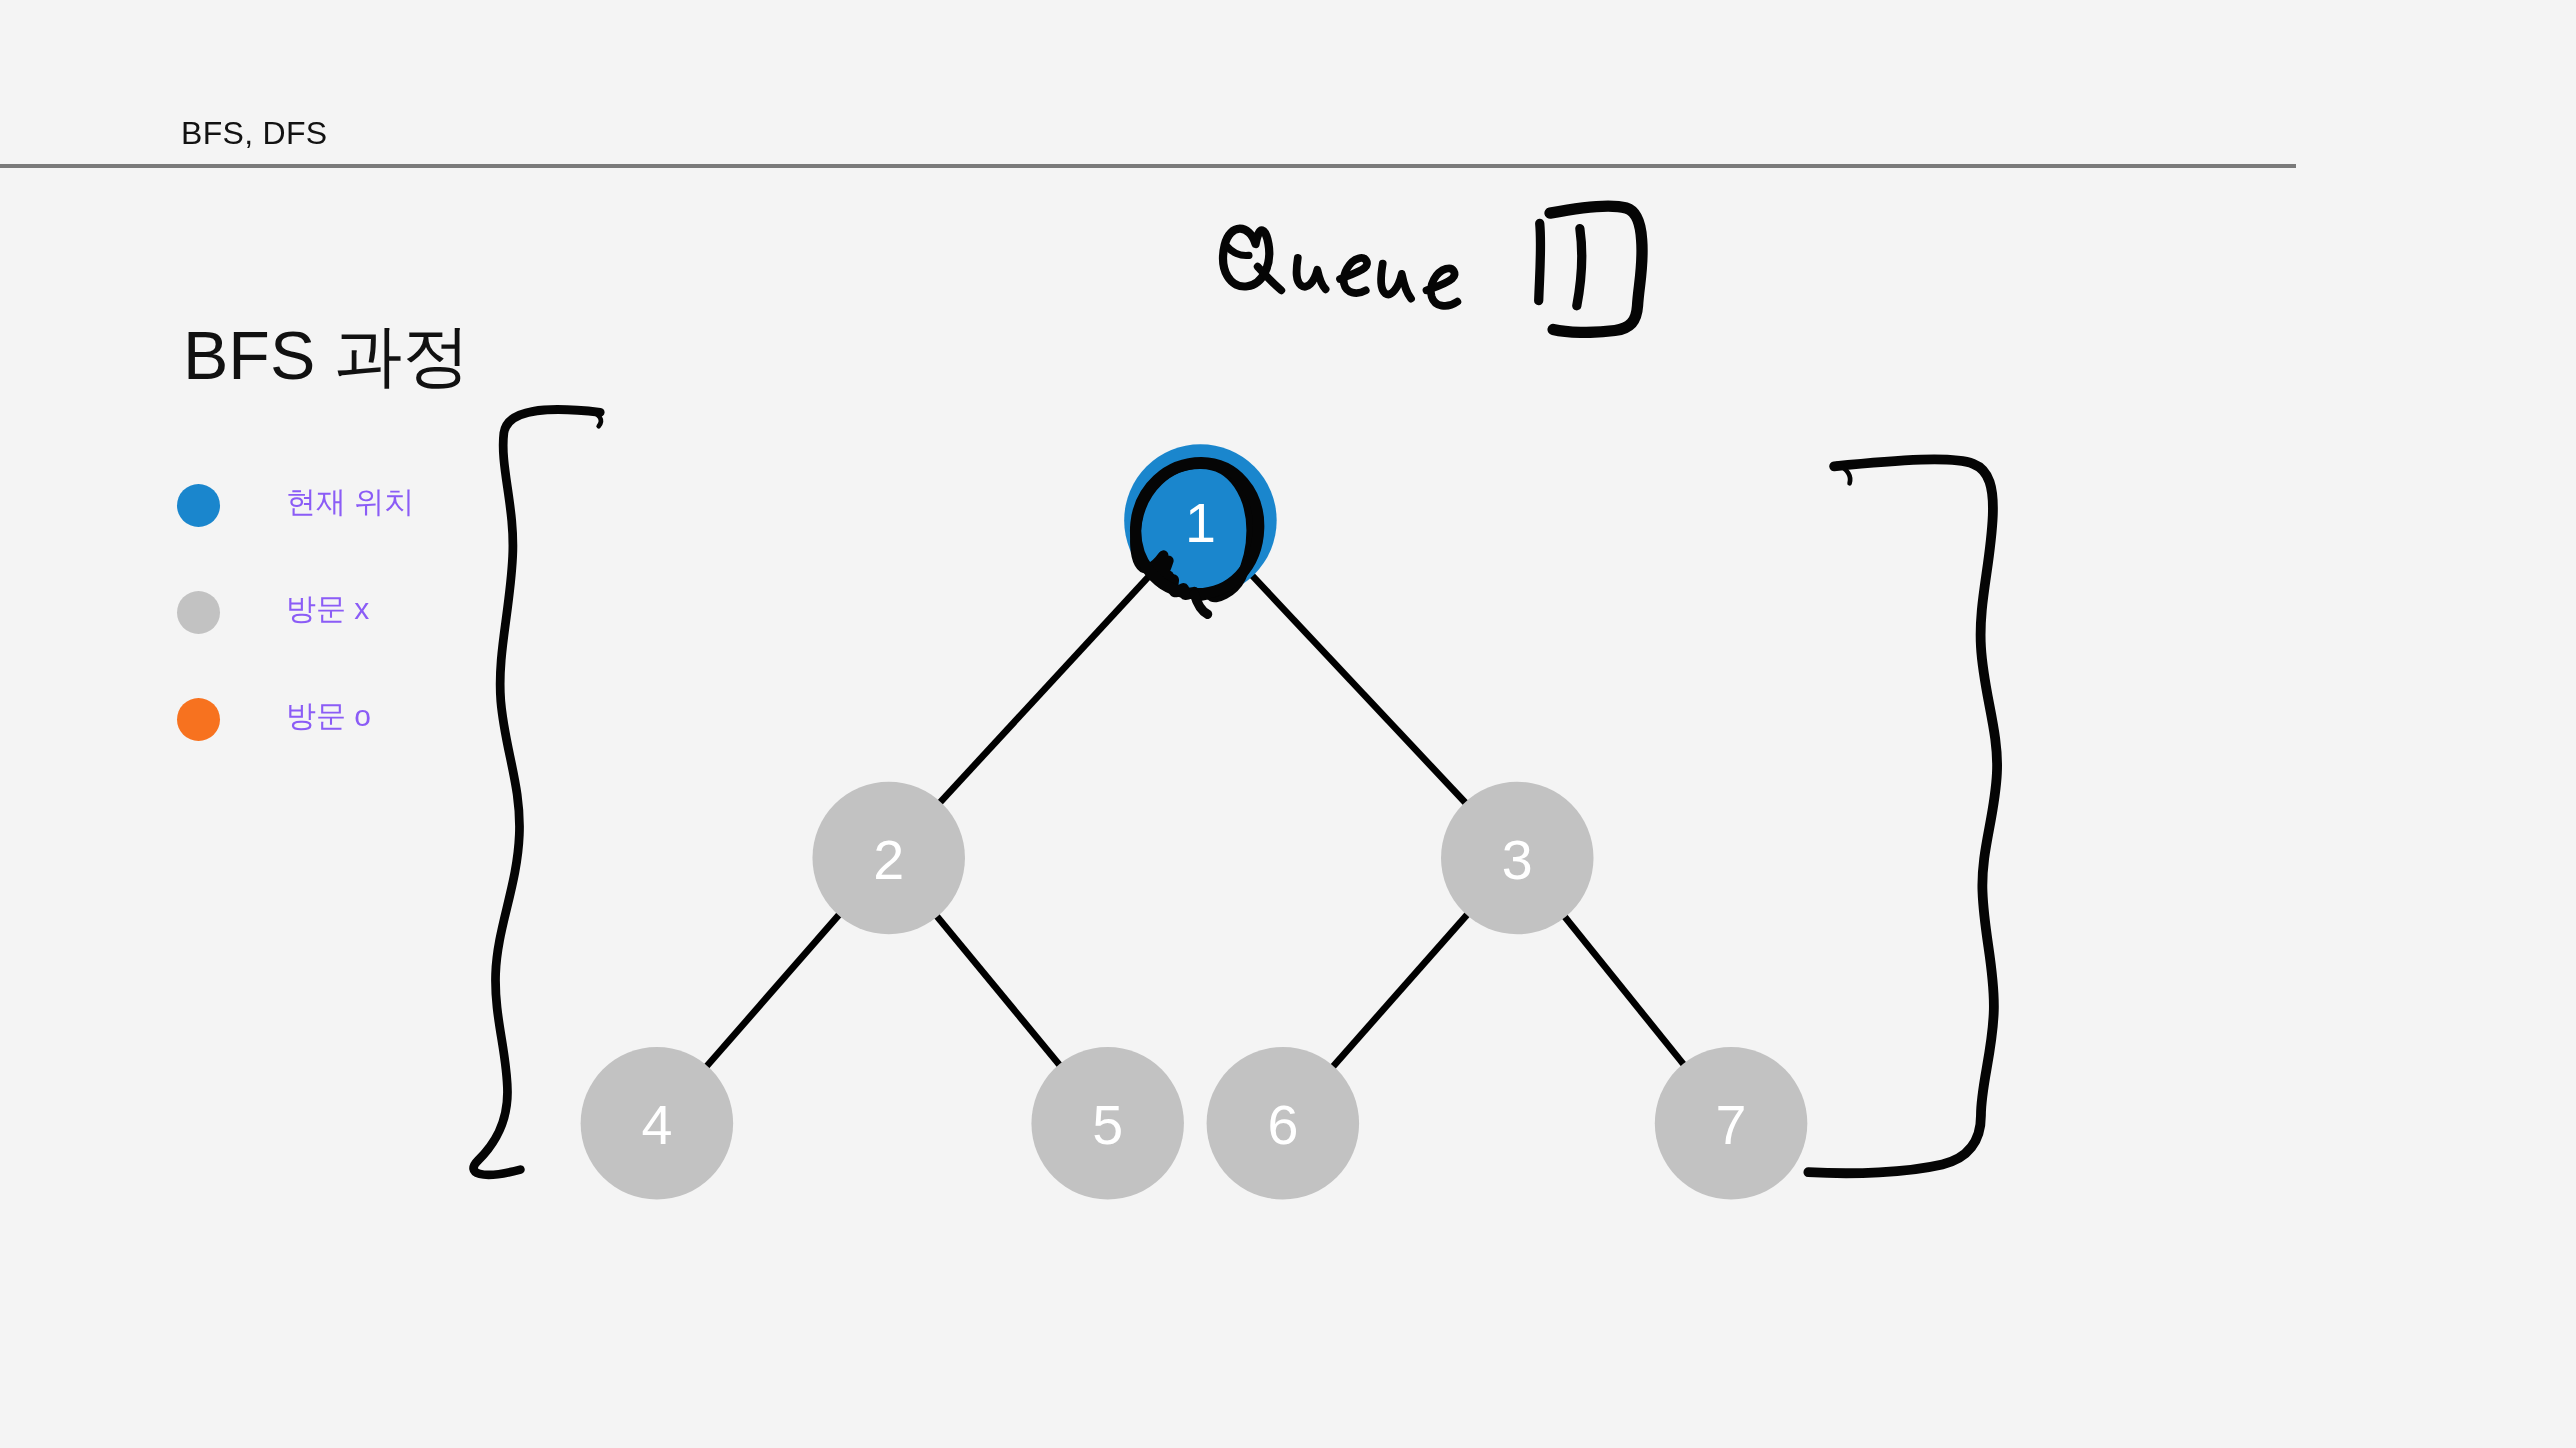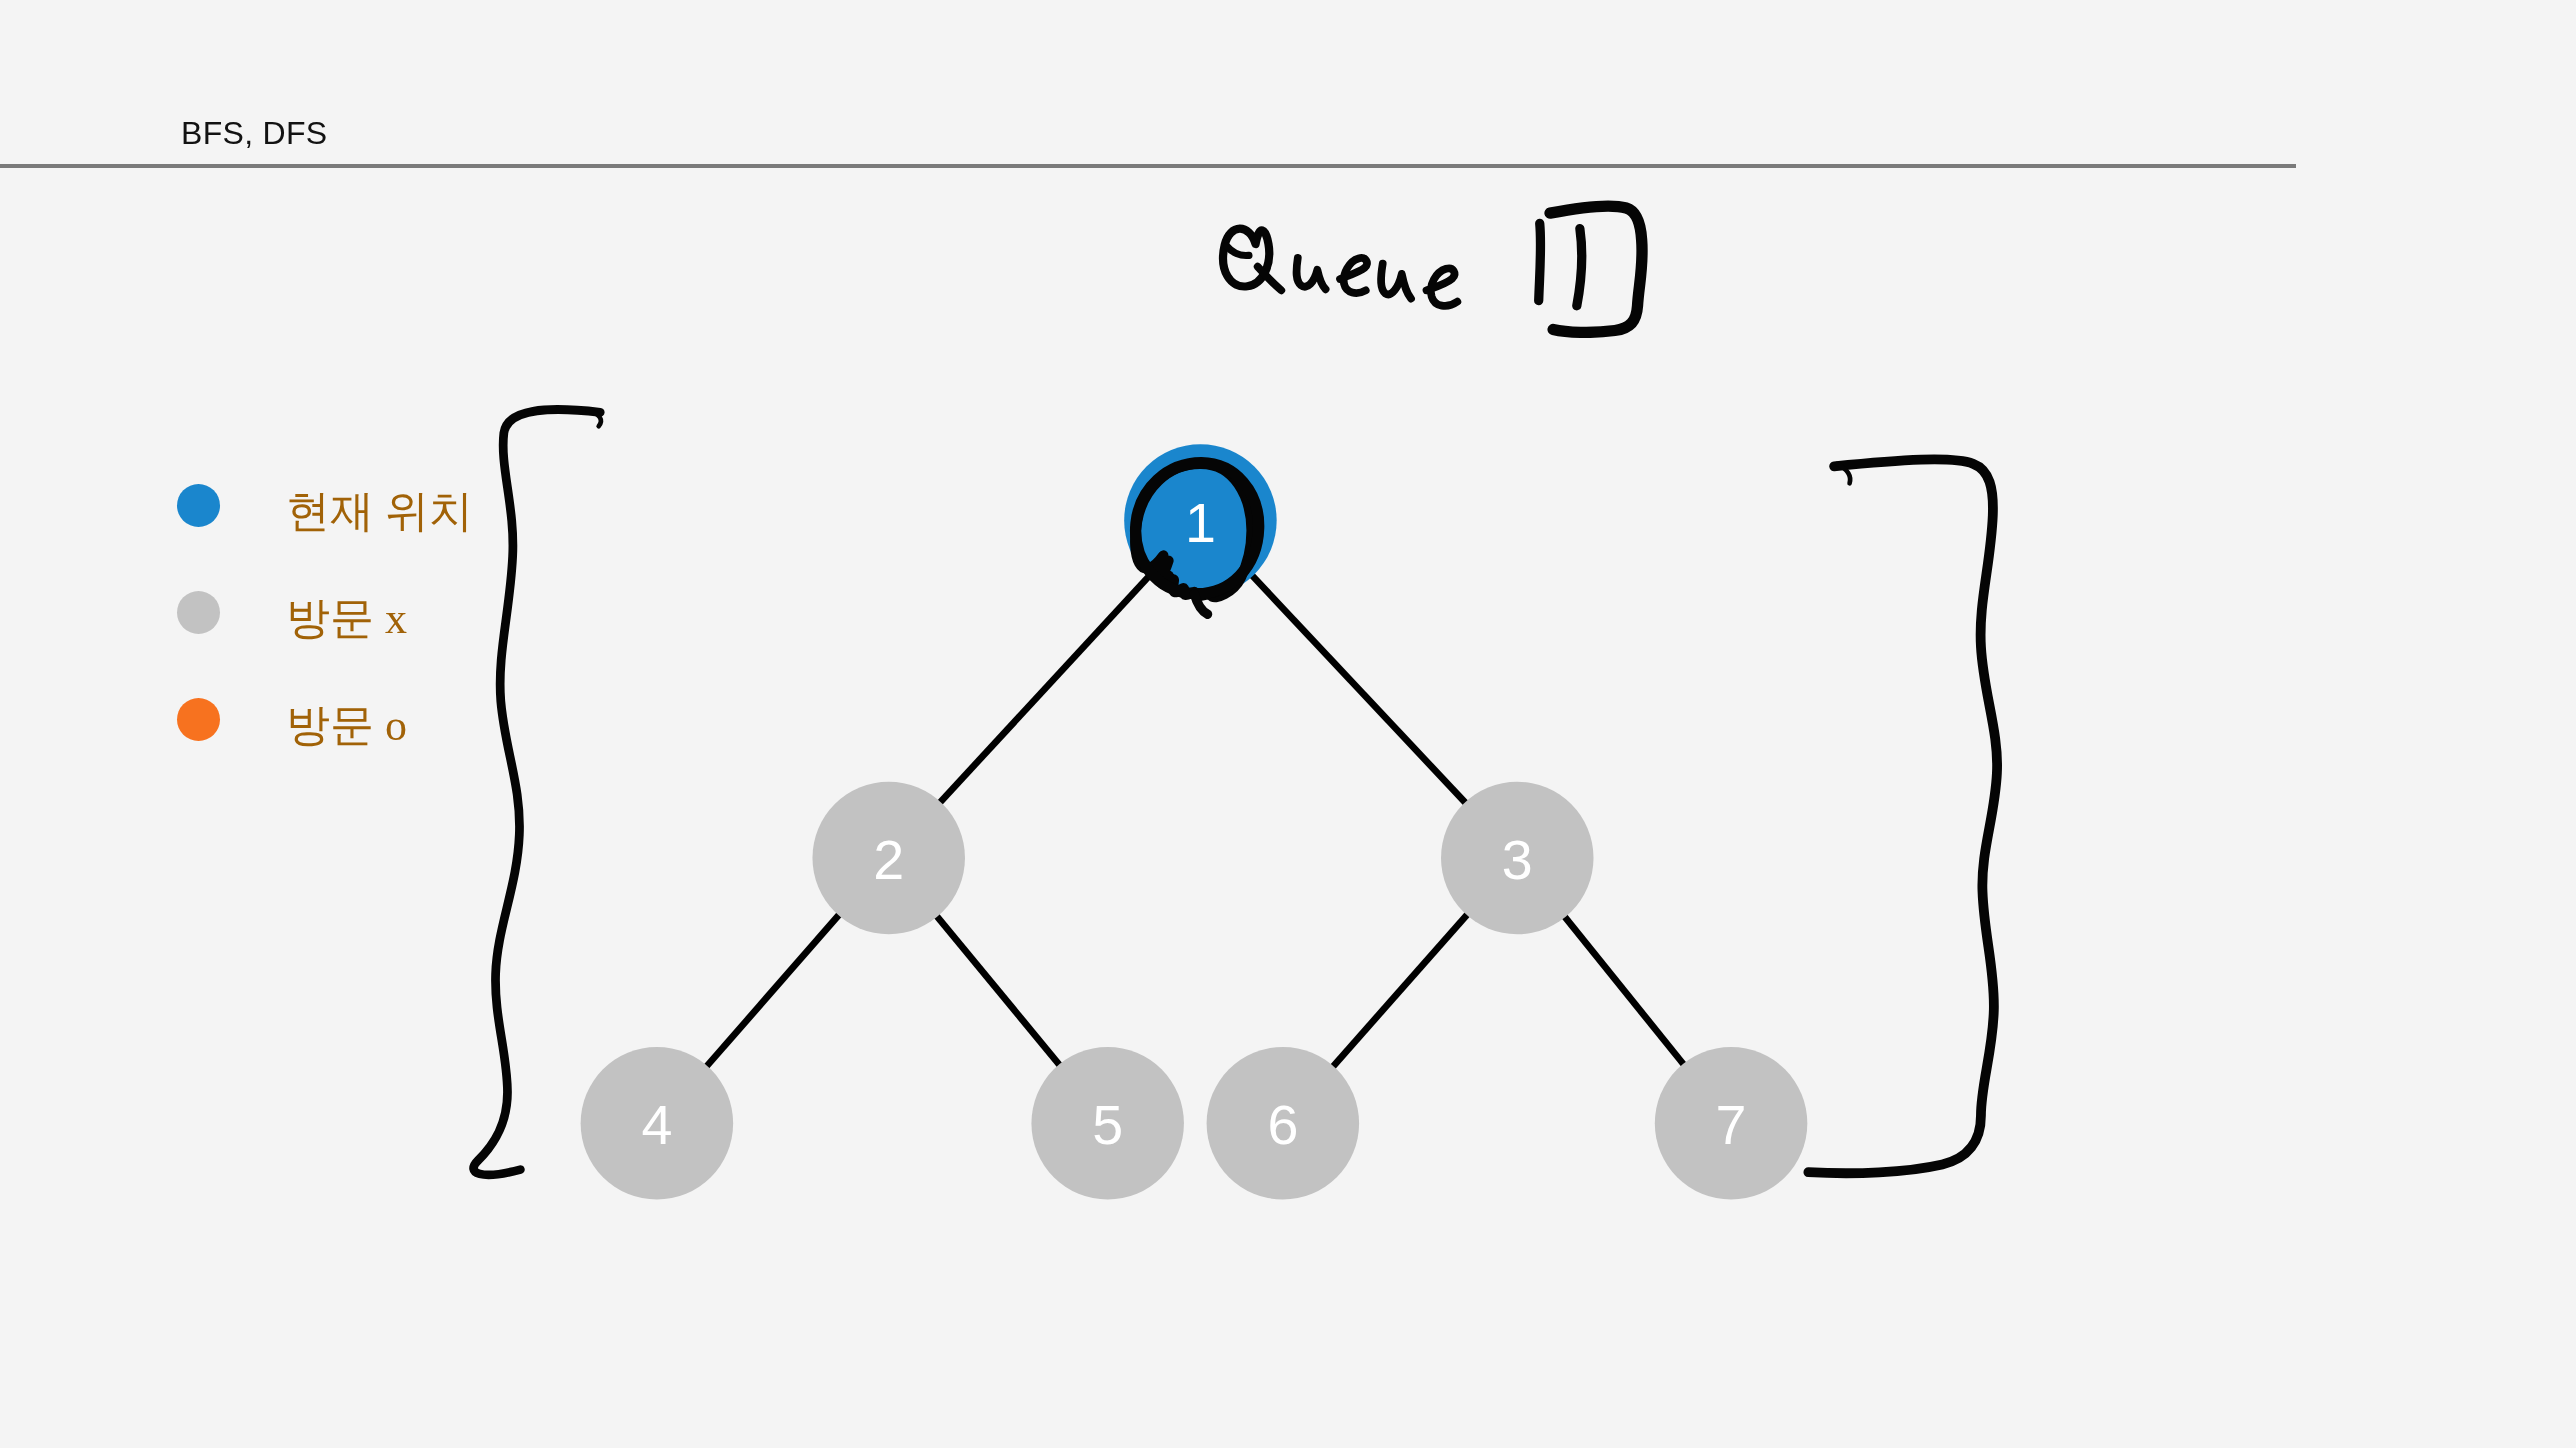--- a/index.html
+++ b/index.html
@@ -64,25 +64,24 @@
     left: 0;
     top: 0;
     width: 43px;
     height: 43px;
     border-radius: 50%;
   }
   .legend-label {
     position: absolute;
     left: 109px;
     top: -4.1px;
-    font-size: 44px;
+    font-size: 30px;
     line-height: 1.45;
-    color: #a16207;
+    color: #8b5cf6;
     white-space: nowrap;
-    font-family: Liberation Serif, serif;
   }
 
   
   #tree-svg {
     position: absolute;
     left: 0;
     top: 0;
     width: 2576px;
     height: 1449px;
   }
@@ -104,20 +103,21 @@
   }
 </style>
 </head>
 <body>
 
 <div id="slide">
 
   <div id="header-title">BFS, DFS</div>
   <div id="header-divider"></div>
 
+  <div id="section-title">BFS 과정</div>
 
   <div id="legend">
     <div class="legend-row">
       <span class="legend-swatch" style="background:#1a86cd"></span>
       <span class="legend-label">현재 위치</span>
     </div>
     <div class="legend-row">
       <span class="legend-swatch" style="background:#c2c2c2"></span>
       <span class="legend-label">방문 x</span>
     </div>

